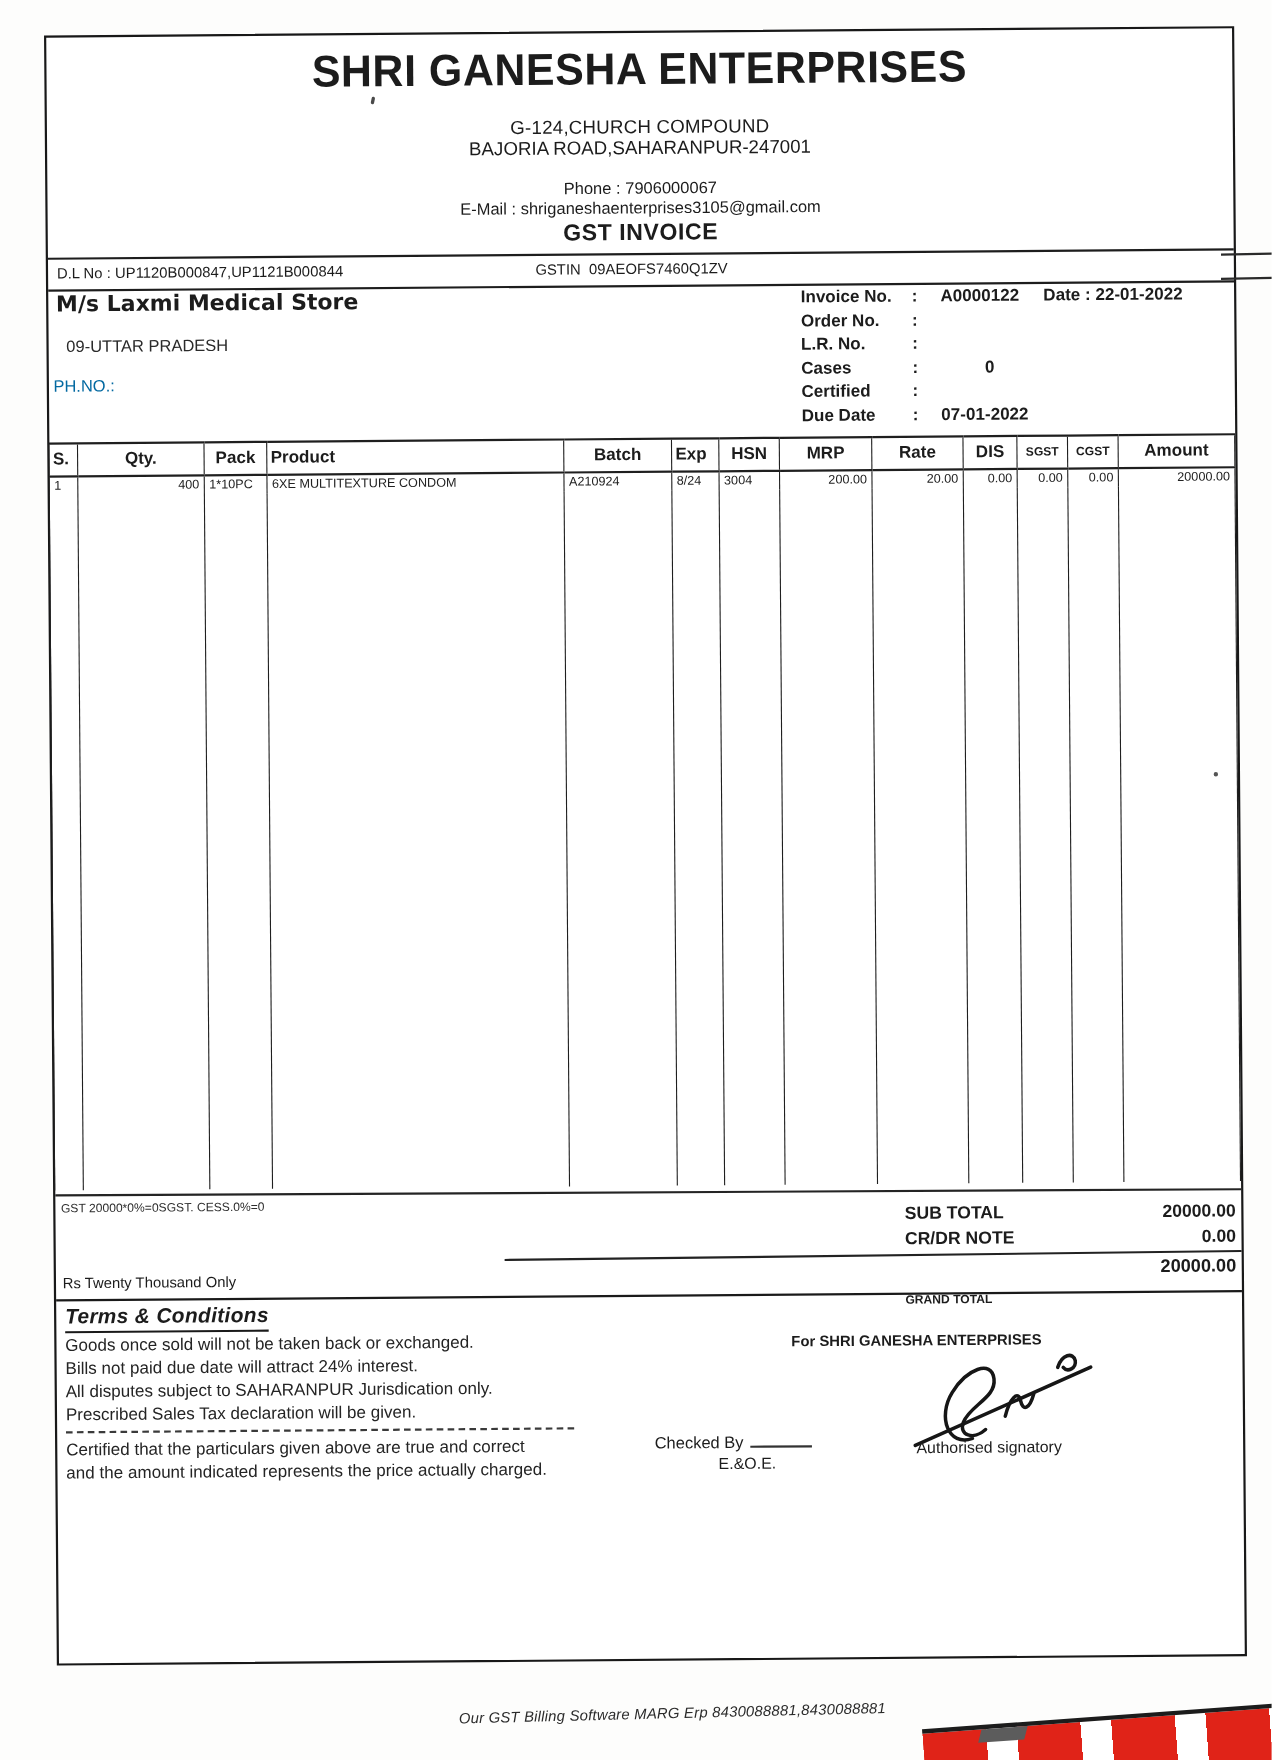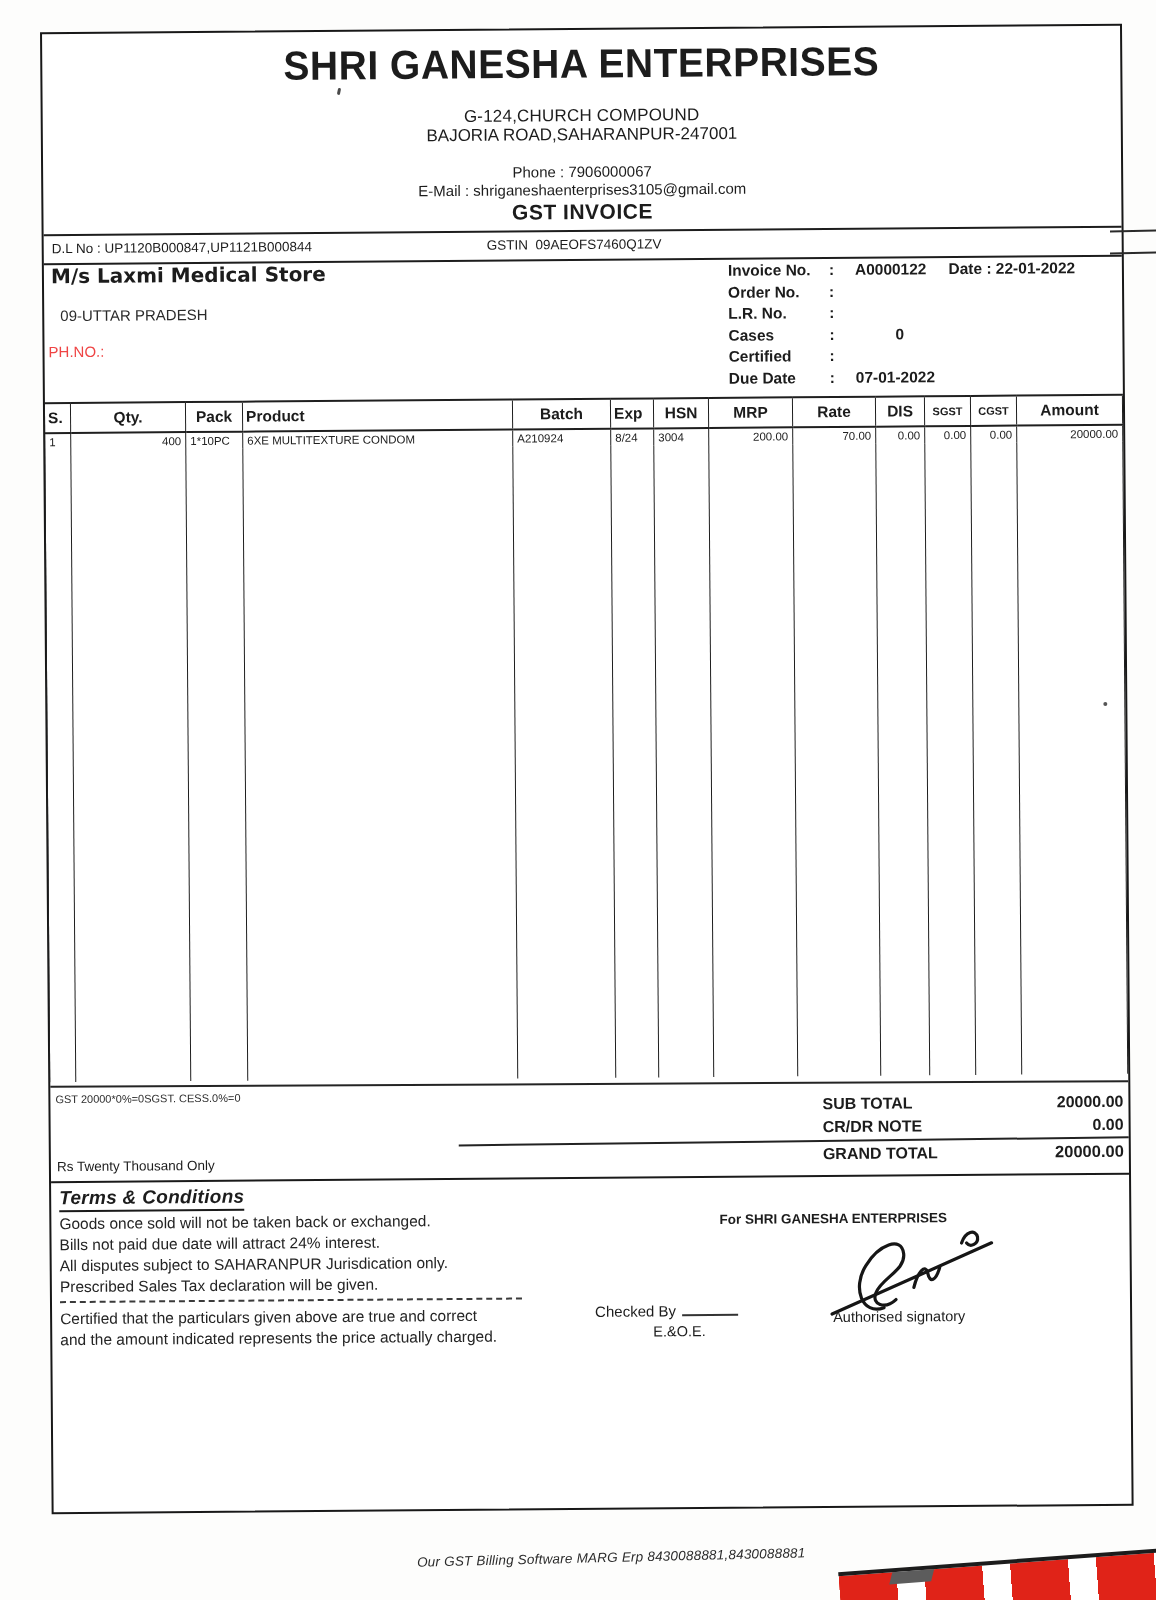--- a/index.html
+++ b/index.html
@@ -23,21 +23,21 @@
   .doc-title{top:170px;font-size:21px;font-weight:bold;letter-spacing:.5px}
   .dl-row{
     top:200px;left:0;right:0;height:27px;
     border-top:2.2px solid #1d1d1d;border-bottom:2.2px solid #1d1d1d;
     font-size:13.5px;
   }
   .dl-left{position:absolute;left:8px;top:5px}
   .dl-gstin{position:absolute;left:443px;top:5px}
   .party-name{left:7px;top:230px;font-size:20px;font-weight:bold;font-family:"DejaVu Sans","Liberation Sans",sans-serif}
   .party-state{left:16px;top:273px;font-size:15px;color:#2a2a2a}
-  .party-phone{left:4px;top:309px;font-size:15px;color:#ef4444}
+  .party-phone{left:4px;top:309px;font-size:15px;color:#0369a1}
   .meta{left:684px;top:231px;font-size:15.5px;font-weight:bold}
   .meta-row{display:flex;line-height:21.5px}
   .meta-label{width:101px}
   .meta-colon{width:26px}
   .meta-extra{margin-left:22px}
   .meta-cases-val{margin-left:40px}
 
   table.items{
     position:absolute;left:-1px;top:368px;width:1079px;
     border-collapse:collapse;table-layout:fixed;
@@ -56,21 +56,21 @@
   td.qty{font-size:13px;padding-right:9px}
   td.rate{padding-right:16px}
   td.amount{padding-right:11px}
 
   .table-bottom{top:1053px;left:0;right:0;border-top:2px solid #242424;transform:rotate(.15deg)}
   .gst-note{left:5px;top:1059px;font-size:11px;color:#2e2e2e}
   .tot-label{left:772px;font-size:16px;font-weight:bold}
   .tot-val{right:5px;font-size:16px;font-weight:bold;text-align:right}
   .sub{top:1067px}.crdr{top:1090px}
   .lineA{top:1112px;left:408px;right:0;border-top:2px solid #222;transform:rotate(-.25deg)}
-  .grand-label{top:1117px;font-size:16px}
+  .grand-label{top:1148px;font-size:11px}
   .grand-val{top:1116px;font-size:16.5px}
   .words{left:6px;top:1125px;font-size:13.5px}
   .lineB{top:1147px;left:0;right:0;border-top:2.4px solid #1a1a1a}
 
   .terms-head{left:8px;top:1153px;font-size:19px;font-weight:bold;font-style:italic;
     border-bottom:2.2px solid #1a1a1a;padding-bottom:1px;letter-spacing:.3px}
   .tline{left:8px;font-size:15.5px;color:#242424}
   .t0{top:1181px}.t1{top:1202px}.t2{top:1223px}.t3{top:1244px}
   .dashes{top:1267px;left:8px;width:462px;border-top:2px dashed #3a3a3a}
   .c0{top:1276px}.c1{top:1297px}
@@ -198,21 +198,21 @@
     <tbody>
       <tr>
         <td class="ac">1</td>
         <td class="ar qty">400</td>
         <td class="al">1*10PC</td>
         <td class="al">6XE MULTITEXTURE CONDOM</td>
         <td class="al">A210924</td>
         <td class="al">8/24</td>
         <td class="al">3004</td>
         <td class="ar">200.00</td>
-        <td class="ar rate">70.00</td>
+        <td class="ar rate">20.00</td>
         <td class="ar">0.00</td>
         <td class="ar">0.00</td>
         <td class="ar">0.00</td>
         <td class="ar amount">20000.00</td>
       </tr>
       <tr class="filler">
         <td></td>
           <td></td>
           <td></td>
           <td></td>

